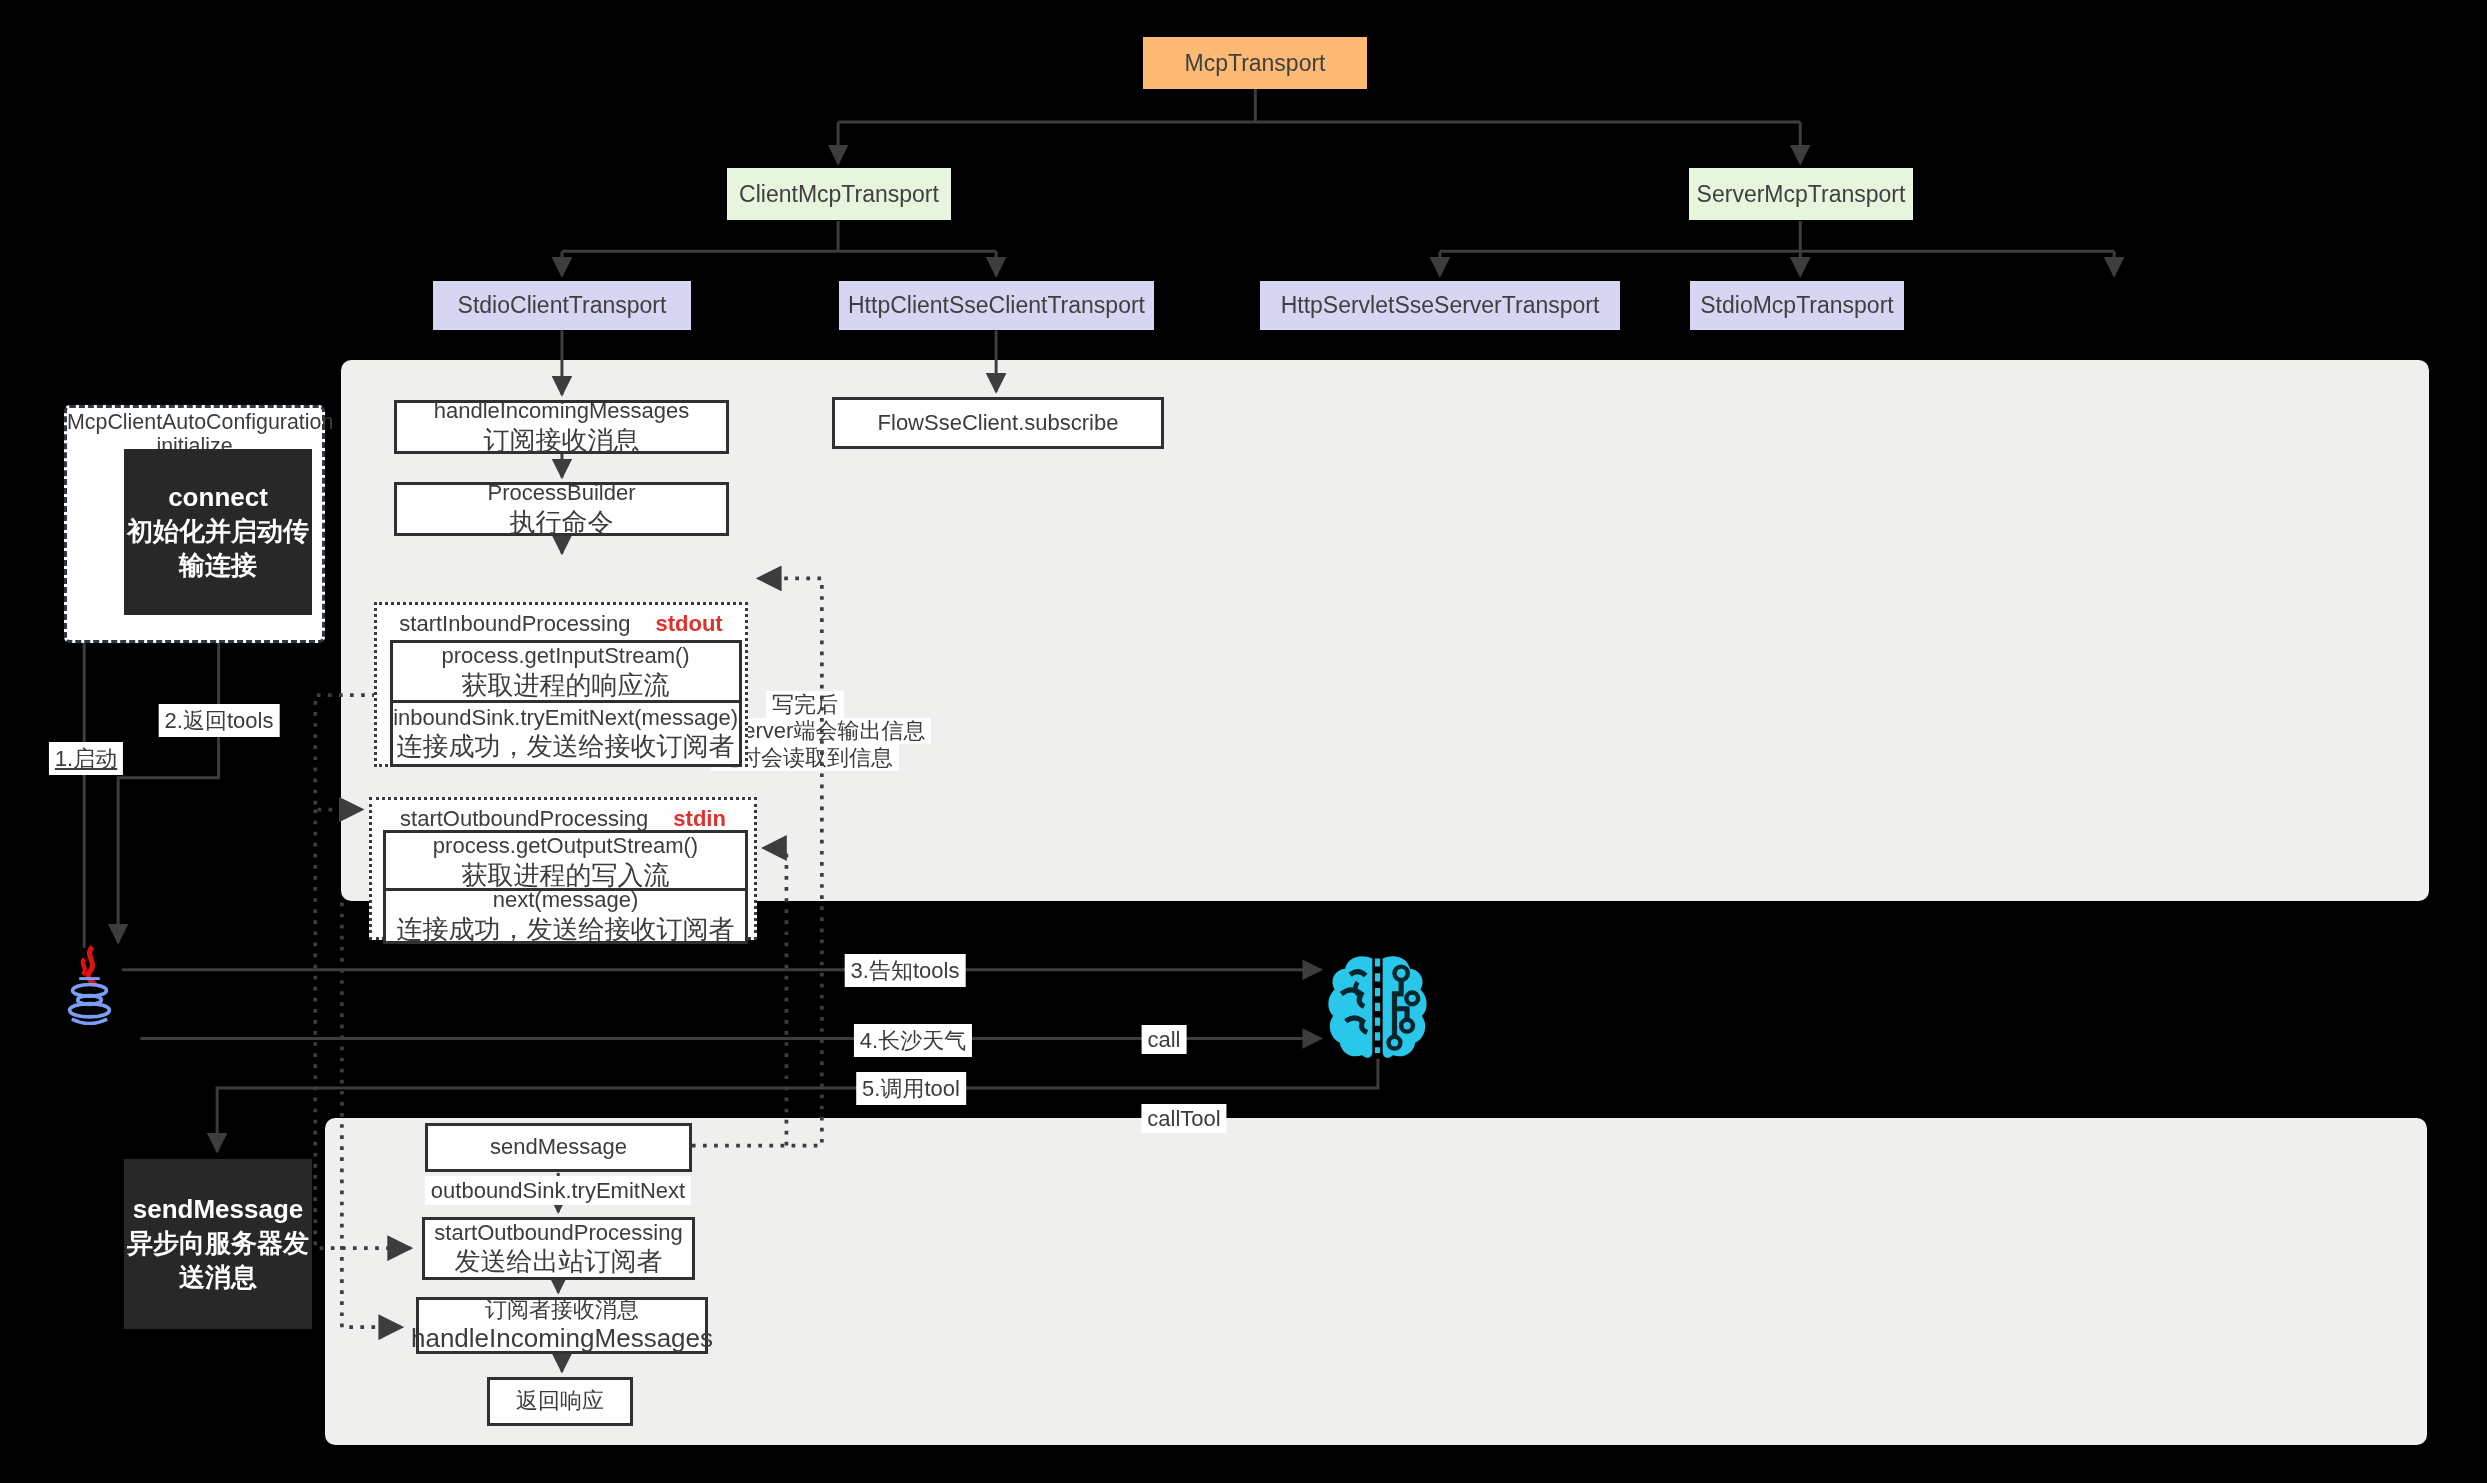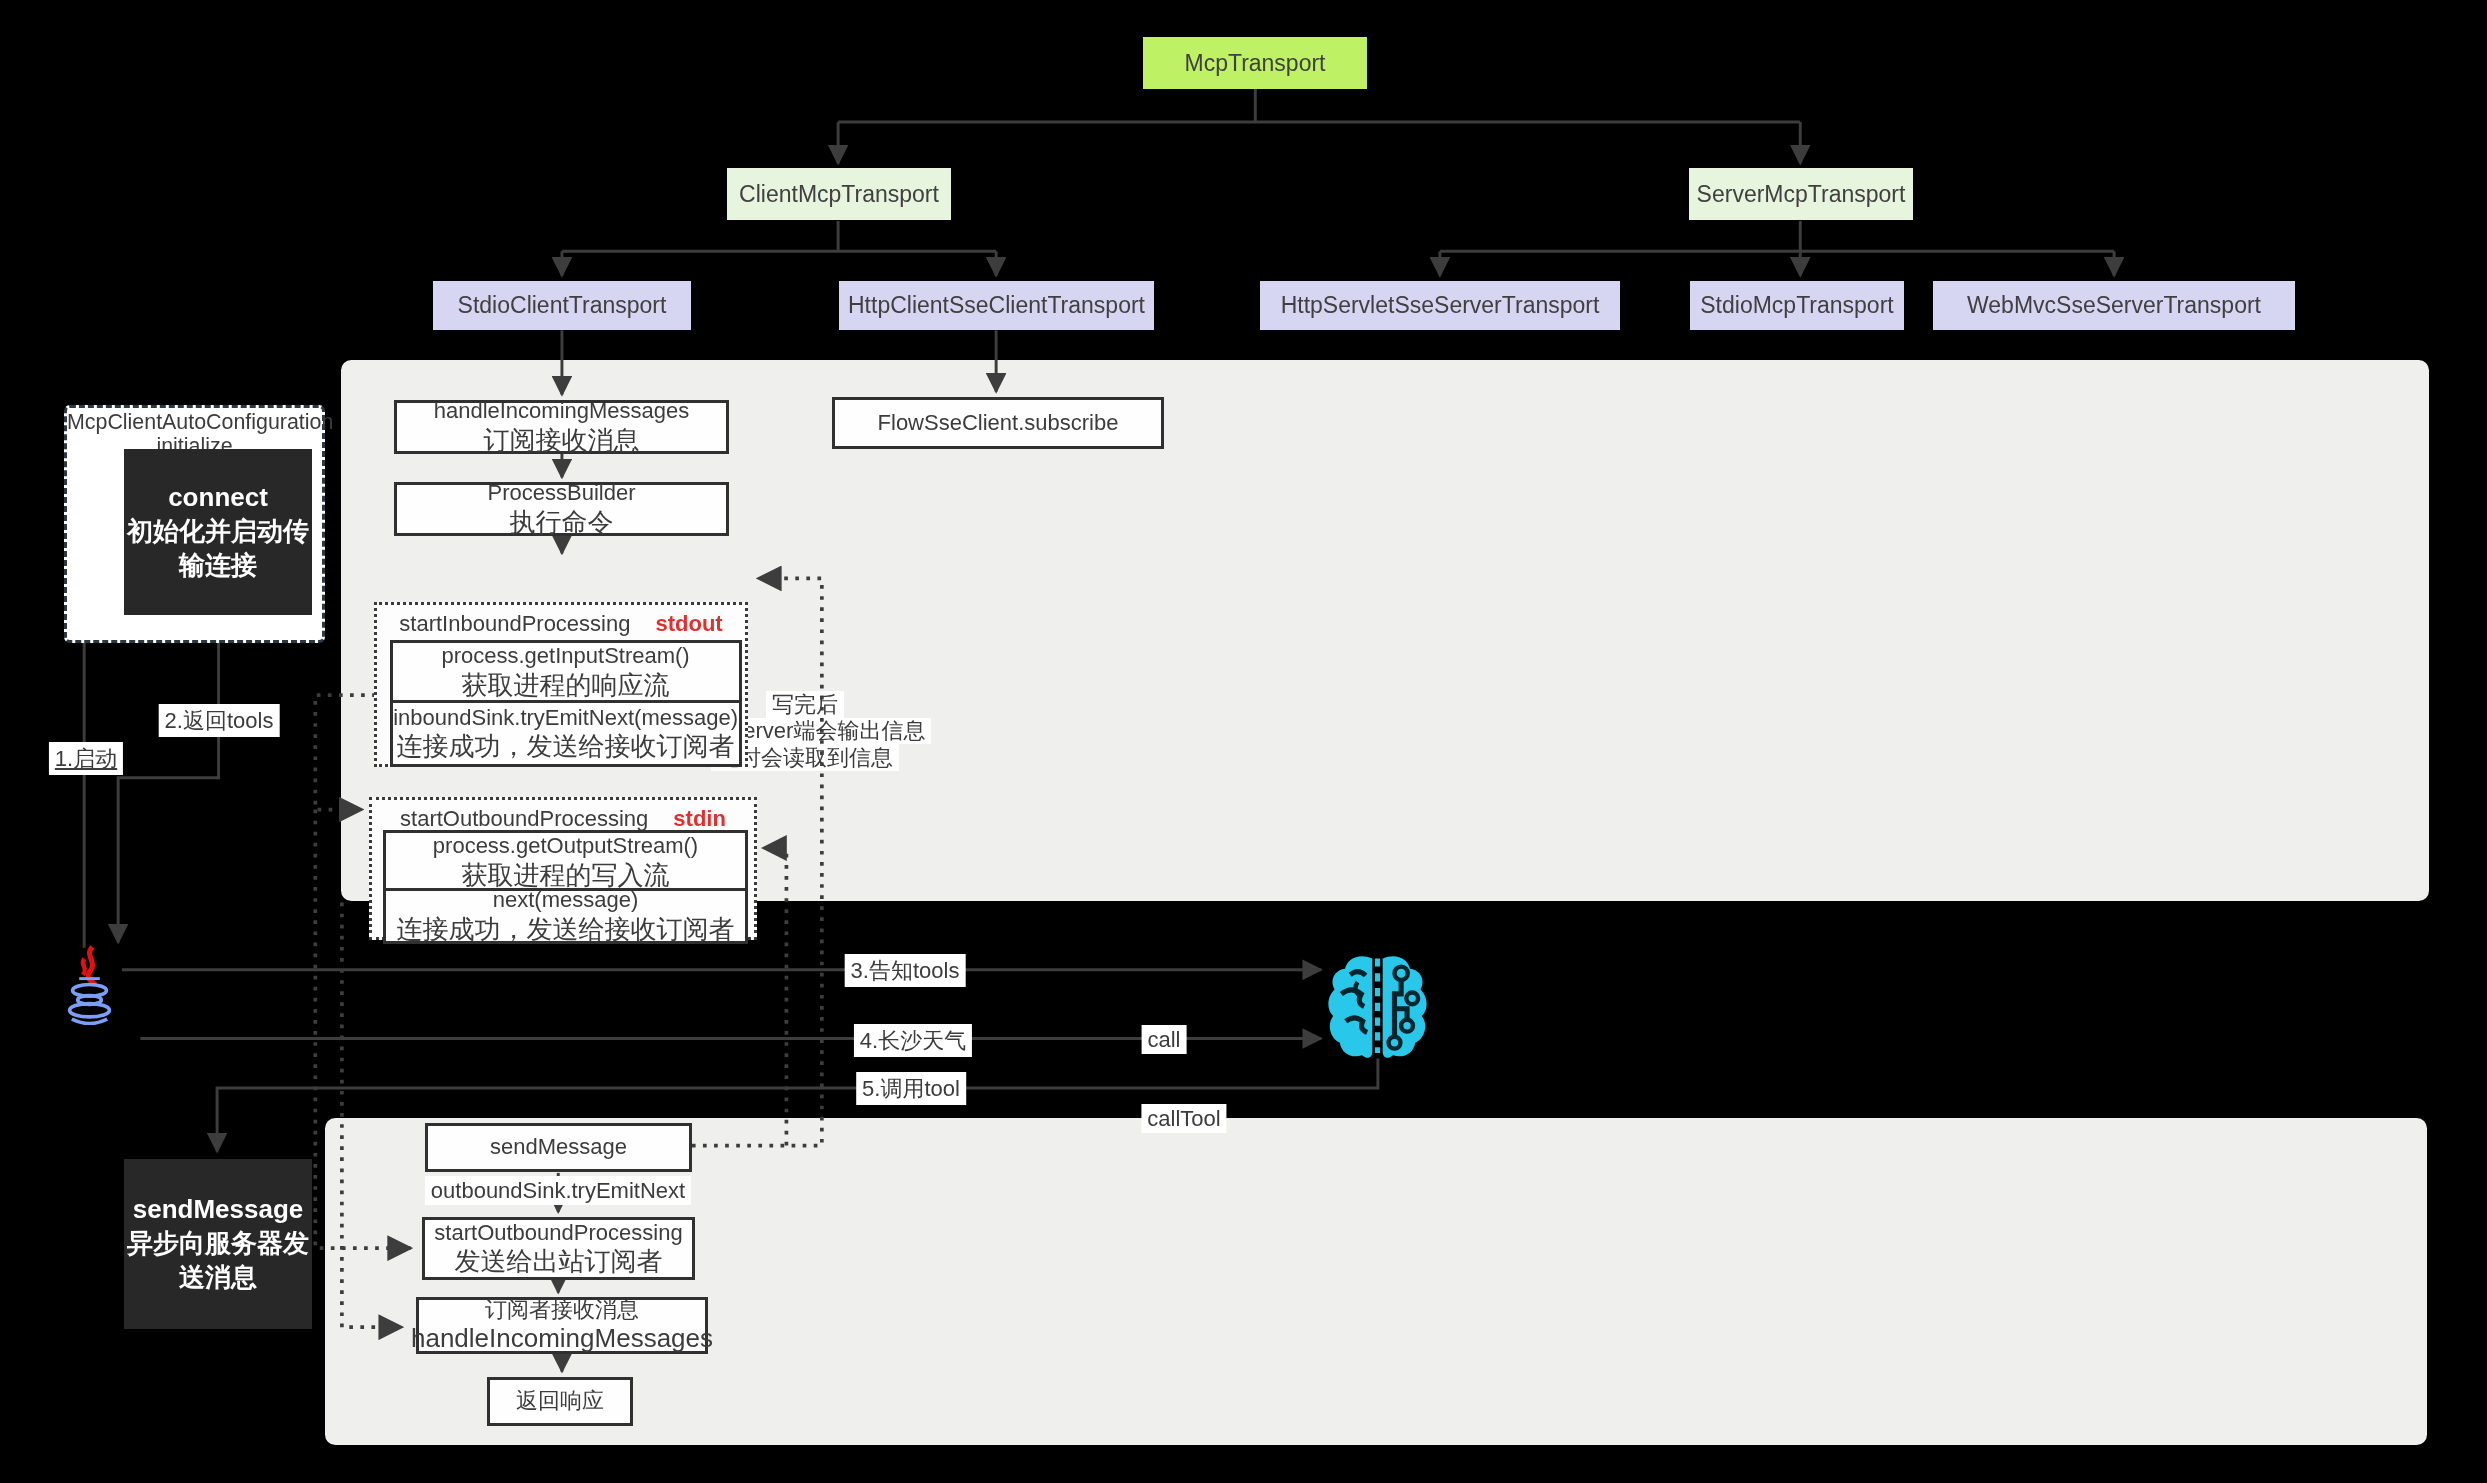--- a/index.html
+++ b/index.html
@@ -2,21 +2,21 @@
 <html style="font-size:11.8px"><head>
 <meta charset="utf-8">
 <style>
   html,body{margin:0;padding:0;background:#000;}
   body{font-family:"Liberation Sans","DejaVu Sans",sans-serif;}
   .stage{position:relative;width:2487px;height:1484px;background:#000;overflow:hidden;}
   .abs{position:absolute;box-sizing:border-box;}
   .panel{background:#efefee;border-radius:10.3px;}
   .tree-box{display:flex;align-items:center;justify-content:center;
     font-size:23px;color:#404040;}
-  .green-root{background:#bef264;}
+  .green-root{background:#fdba74;}
   .green-light{background:#e7f4de;}
   .purple{background:#d7d6f2;}
   .wbox{background:#fefefe;border:3px solid #303030;display:flex;flex-direction:column;
     align-items:center;justify-content:center;line-height:1.2;color:#3c3c3c;z-index:2;}
   .wbox .l1{font-size:22px;}
   .wbox .l2{font-size:26px;}
   .dotted-container{background:#fdfdfd;border:3px dotted #3a3a3a;z-index:2;margin-top:44px;}
   .dc-title{display:flex;justify-content:center;align-items:center;gap:25px;
     font-size:22px;color:#3c3c3c;height:34px;margin-top:1.5px;}
   .dc-title .tag{color:#e03131;font-weight:bold;}
@@ -105,23 +105,20 @@
   </div>
   <div class="abs tree-box purple z2" style="left:839px;top:281px;width:315px;height:49px;">
     <span>HttpClientSseClientTransport</span>
   </div>
   <div class="abs tree-box purple z2" style="left:1260px;top:281px;width:360px;height:49px;">
     <span>HttpServletSseServerTransport</span>
   </div>
   <div class="abs tree-box purple z2" style="left:1690px;top:281px;width:214px;height:49px;">
     <span>StdioMcpTransport</span>
   </div>
-  <div class="abs tree-box purple z2" style="left:1933px;top:281px;width:362px;height:49px;">
-    <span>WebMvcSseServerTransport</span>
-  </div>
 
   <div class="abs wbox" style="left:394px;top:400px;width:335px;height:54px;">
     <span class="l1">handleIncomingMessages</span>
     <span class="l2">订阅接收消息</span>
   </div>
   <div class="abs wbox" style="left:394px;top:482px;width:335px;height:54px;">
     <span class="l1">ProcessBuilder</span>
     <span class="l2">执行命令</span>
   </div>
 

